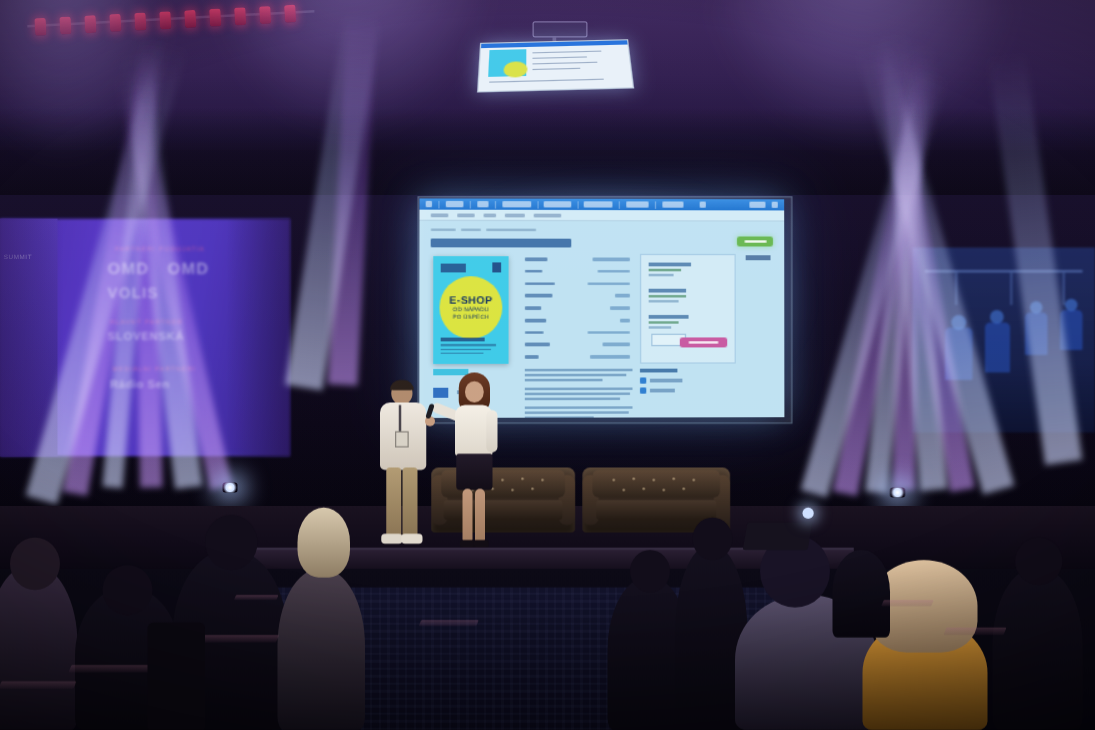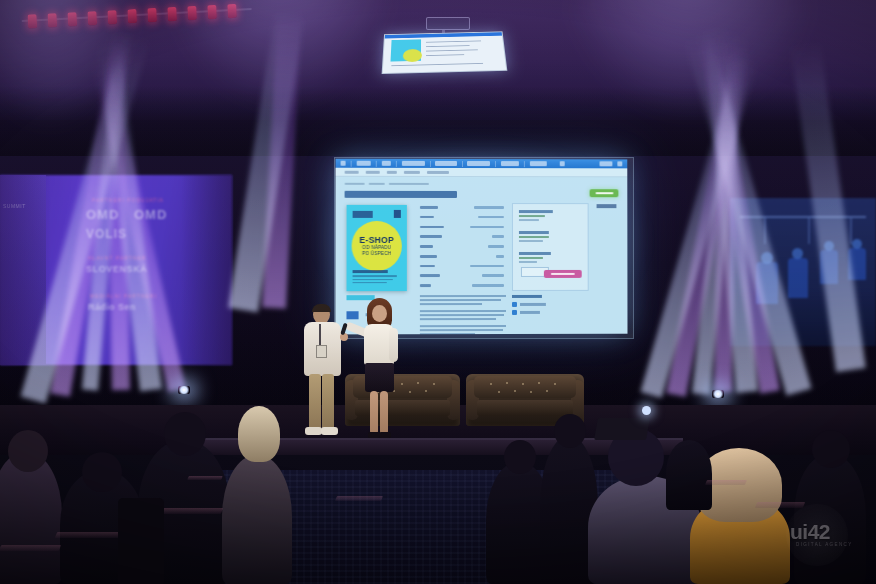--- a/index.html
+++ b/index.html
@@ -723,19 +723,14 @@
   <div class="tray" style="left:756px;top:502px;width:48px"></div>
   <div class="tray" style="left:706px;top:480px;width:40px;height:5px"></div>
   <div class="tray" style="left:336px;top:496px;width:46px;height:5px"></div>
 
   <div style="position:absolute;left:596px;top:418px;width:52px;height:22px;background:#16121e;border-radius:2px;transform:skewX(-10deg)"></div>
   <div style="position:absolute;left:642px;top:406px;width:9px;height:9px;border-radius:50%;background:#cfe0ff;box-shadow:0 0 10px 4px rgba(180,210,255,.55)"></div>
 
   <div class="grade"></div>
   <div class="vignette"></div>
 
-  <div class="watermark">
-    <div class="wm-disc"></div>
-    <div class="wm-text">ui42</div>
-    <div class="wm-sub">DIGITAL AGENCY</div>
-  </div>
 
 </div>
 
 </body></html>

